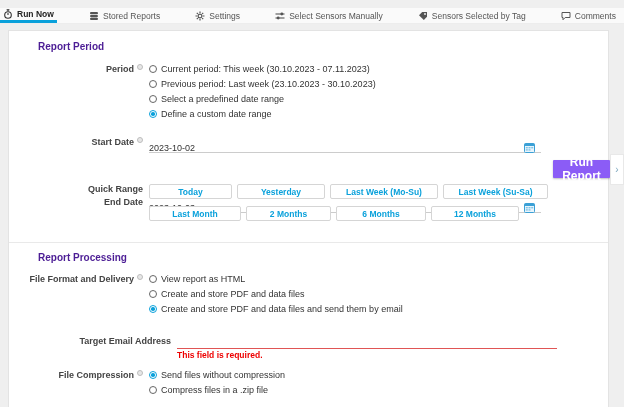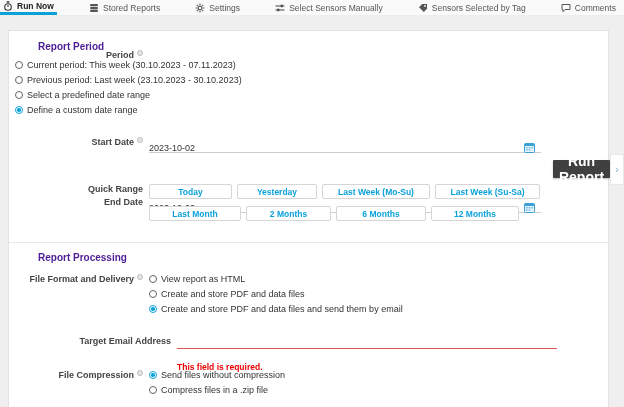--- a/index.html
+++ b/index.html
@@ -6,21 +6,21 @@
   html,body { width:624px; height:407px; overflow:hidden; }
   body {
     position:relative;
     background:#efefef;
     font-family:"Liberation Sans", sans-serif;
     color:#333;
   }
 
   
   .tabbar {
-    position:absolute; left:0; top:0; width:624px; height:16px;
+    position:absolute; left:0; top:8px; width:624px; height:16px;
     background:#fafafa;
     display:flex; justify-content:space-between; align-items:stretch;
     padding-right:5px;
     border-bottom:1px solid #ededed;
   }
   .tab {
     display:flex; align-items:center; gap:4px;
     font-size:8.5px; color:#555; padding:0 3px;
     cursor:pointer; white-space:nowrap;
   }
@@ -64,21 +64,21 @@
     width:8px; height:8px; flex:none; border-radius:50%;
     border:1.3px solid #666; position:relative; background:#fff;
   }
   .radio.on { border-color:#0aa1db; }
   .radio.on::after {
     content:""; position:absolute; left:1.2px; top:1.2px; right:1.2px; bottom:1.2px;
     border-radius:50%; background:#0aa1db;
   }
   .opt-label { font-size:9px; color:#333; line-height:10px; }
 
-  .r-period { top:19px;flex-direction:column; }
+  .r-period { top:33px; }
   .r-start  { top:106px; }
   .r-end    { top:130px;margin-top:36px; }
   .r-quick  { top:153px; }
   .r-format { top:243px; }
   .r-email  { top:305px;padding-left:28px; }
   .r-comp   { top:339px;justify-content:center; }
 
   
   .date-field {
     position:relative; width:392px; height:16px;
@@ -88,34 +88,34 @@
   .cal-icon { position:absolute; right:6px; top:2px; cursor:pointer; }
 
   
   .qr-row { display:flex; gap:5px; margin-bottom:7px; width:370px; }
   .qr-btn {
     height:15px; border:1px solid #d5d5d5; border-radius:2px; background:#fff;
     color:#0aa1db; font-size:8.5px; font-weight:bold;
     display:flex; align-items:center; justify-content:center; cursor:pointer;
     flex:none;
   }
-  .w-today{width:83px}.w-yest{width:80px}.w-lwmo{width:108px}.w-lwsu{width:105px}
+  .w-today{width:83px}.w-yest{width:88px}.w-lwmo{width:108px}.w-lwsu{width:105px}
   .w-lmon{width:92px}.w-2m{width:85px}.w-6m{width:90px}.w-12m{width:88px}
 
   
   .email-field { width:380px; height:13px; border-bottom:1px solid #e05555; cursor:text; }
   .email-value { font-size:9px; color:#333; }
-  .email-error { margin-top:13px; font-size:8.5px; font-weight:bold; color:#ee0000; }
+  .email-error { margin-top:1px; font-size:8.5px; font-weight:bold; color:#ee0000; }
 
   
   .run-report {
     position:absolute; left:553px; top:160px; width:57px; height:18px;
-    background:#404040; color:#fff; border:none; border-radius:1px;
+    background:#8b5cf6; color:#fff; border:none; border-radius:1px;
     font-family:"Liberation Sans", sans-serif;
-    font-size:14px; font-weight:bold; cursor:pointer;
+    font-size:12px; font-weight:bold; cursor:pointer;
     display:flex; align-items:center; justify-content:center;
     box-shadow:0 1px 2px rgba(0,0,0,.25);
   }
   .side-handle {
     position:absolute; left:610px; top:154px; width:14px; height:31px;
     background:#fff; border:1px solid #e8e8e8;
     display:flex; align-items:center; justify-content:center;
     font-size:10px; color:#7fa9c0; cursor:pointer;
   }
 </style>

